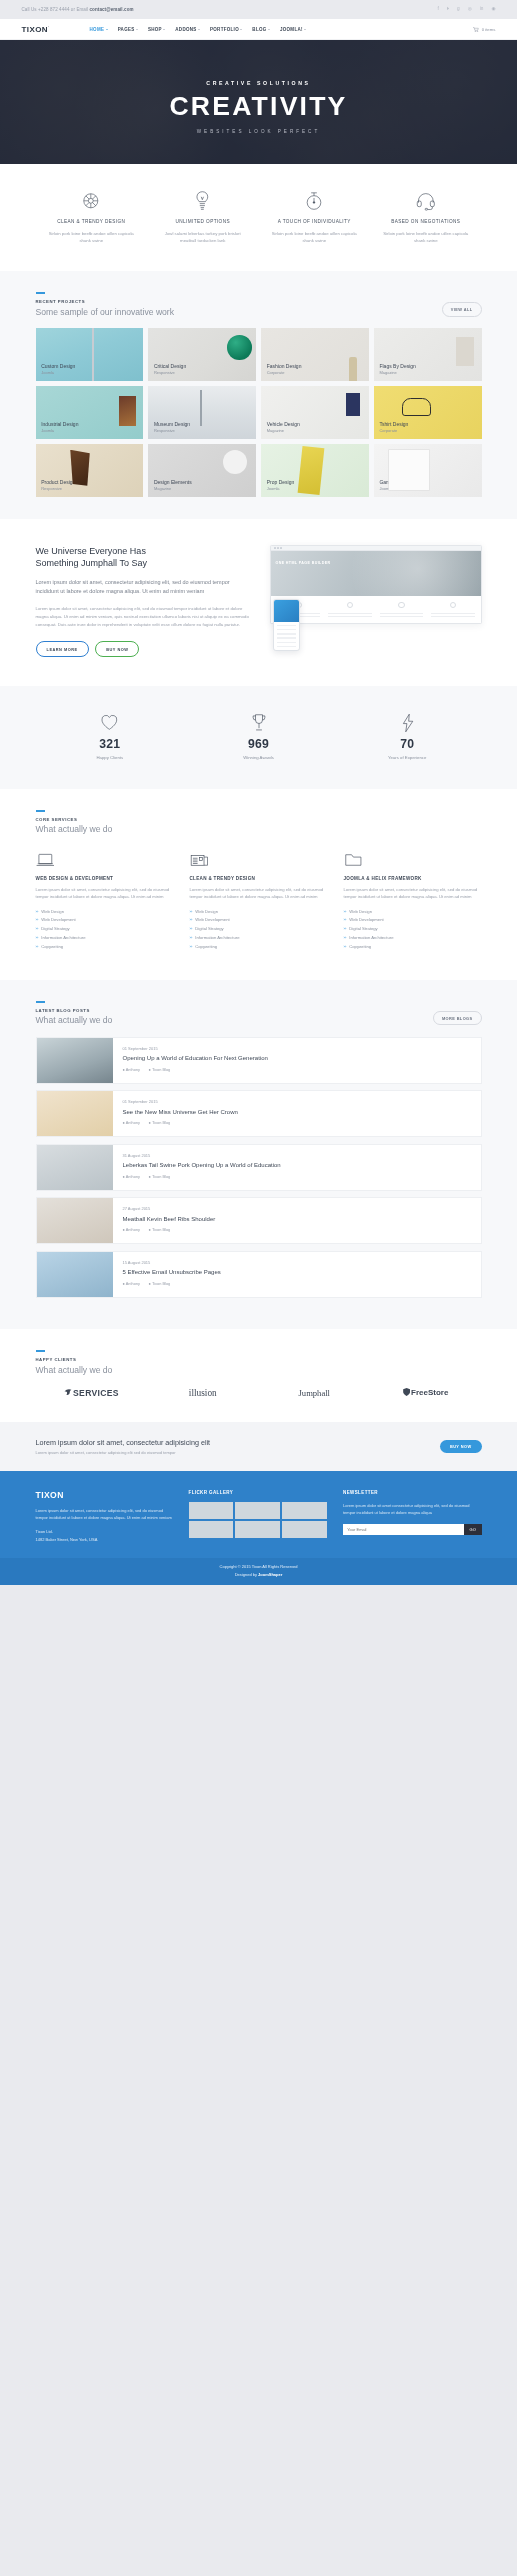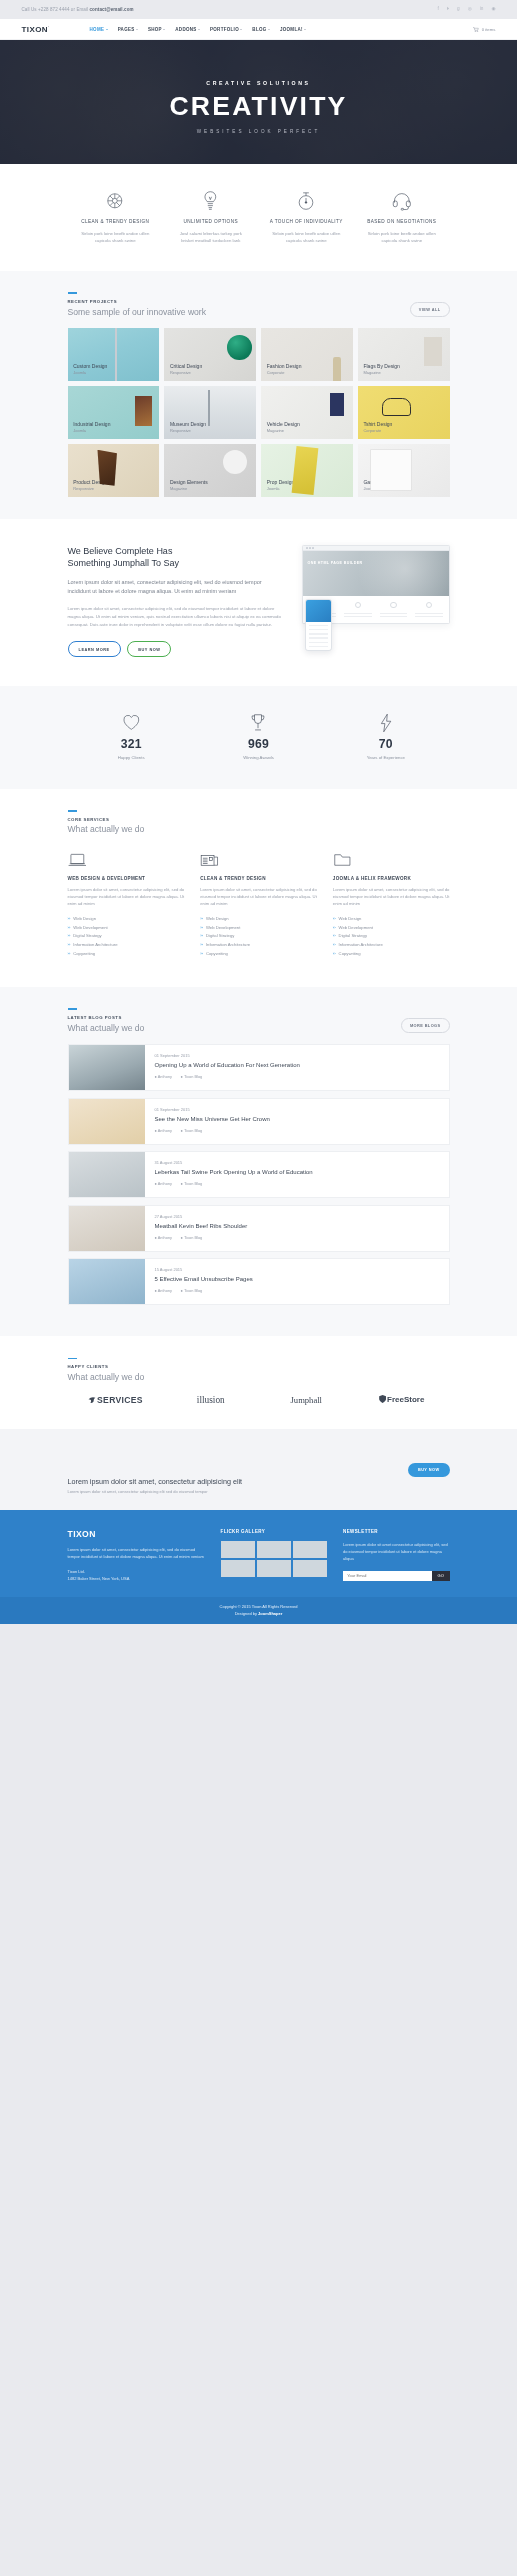--- a/index.html
+++ b/index.html
@@ -5,21 +5,21 @@
   * { box-sizing: border-box; margin: 0; padding: 0; }
   html, body { width: 517px; }
   body {
     font-family: "Liberation Sans", sans-serif;
     background: #e9eaee;
     color: #5b6472;
     font-size: 7.2px;
     -webkit-font-smoothing: antialiased;
   }
   .page { width: 517px; position: relative; overflow: hidden; }
-  .wrap { width: 382px; margin: 0 auto; }
+  .wrap { width: 446px; margin: 0 auto; }
 
   
   .topbar { height: 19.4px; background: #e9eaee; display: flex; align-items: center; }
   .topbar .wrap { display: flex; align-items: center; justify-content: space-between; width: 474px; }
   .topbar-text { font-size: 4.5px; color: #9aa0ac; letter-spacing: 0.1px; }
   .topbar-text b { color: #5b6472; font-weight: 700; }
   .social { display: flex; gap: 8px; }
   .social span { font-size: 4.7px; color: #b4b9c3; line-height: 1; }
 
   
@@ -172,21 +172,21 @@
   
   .clients { display: flex; align-items: center; justify-content: space-between; padding: 13px 0 24.4px; }
   .client { flex: 1; text-align: center; color: #3f4856; }
   .c1 { font-size: 8.6px; font-weight: 700; letter-spacing: 0.3px; }
   .c2 { font-size: 9.3px; font-family: "Liberation Serif", serif; }
   .c3 { font-size: 8.6px; font-family: "Liberation Serif", serif; }
   .c4 { font-size: 8px; font-weight: 700; }
 
   
   .cta { display: flex; align-items: center; padding: 16px 0; background: #f3f4f7; }
-  .cta h3 { font-size: 7.2px; color: #3f4856; font-weight: 400; margin-top: 32px; }
+  .cta h3 { font-size: 7.2px; color: #3f4856; font-weight: 400; }
   .cta p { font-size: 4px; color: #9aa0ac; margin-top: 2.9px; }
   .cta .sp { flex: 1; }
   .cta .btn { background: #3598dc; color: #fff; border: none; border-radius: 8.6px; padding: 4.3px 10px; font-size: 3.9px; font-weight: 700; letter-spacing: 0.4px; cursor: pointer; }
 
   
   .footer { background: #2f81c9; color: #dbe9f6; padding: 18.7px 0 14.4px; }
   .footer .wrap { display: flex; gap: 16px; }
   .fcol { flex: 1; }
   .fcol.w1 { width: 137px; flex: none; }
   .flogo { font-size: 8.6px; font-weight: 700; color: #fff; letter-spacing: 0.4px; }
@@ -408,21 +408,21 @@
             </div>
           </div>
       </div>
     </div>
   </div>
 
   <div class="sec">
     <div class="wrap">
       <div class="believe">
         <div class="left">
-          <h2><span>We Believe Complete Has</span><br><span>Something Jumphall To Say</span></h2>
+          <h2><span>We Universe Everyone Has</span><br><span>Something Jumphall To Say</span></h2>
           <div class="lead">Lorem ipsum dolor sit amet, consectetur adipisicing elit, sed do eiusmod tempor incididunt ut labore et dolore magna aliqua. Ut enim ad minim veniam</div>
           <div class="body">Lorem ipsum dolor sit amet, consectetur adipisicing elit, sed do eiusmod tempor incididunt ut labore et dolore magna aliqua. Ut enim ad minim veniam, quis nostrud exercitation ullamco laboris nisi ut aliquip ex ea commodo consequat. Duis aute irure dolor in reprehenderit in voluptate velit esse cillum dolore eu fugiat nulla pariatur.</div>
           <div class="btnrow">
             <button class="pill blue">LEARN MORE</button>
             <button class="pill green">BUY NOW</button>
           </div>
         </div>
         <div class="right">
           <div class="browser">
             <div class="bar">

